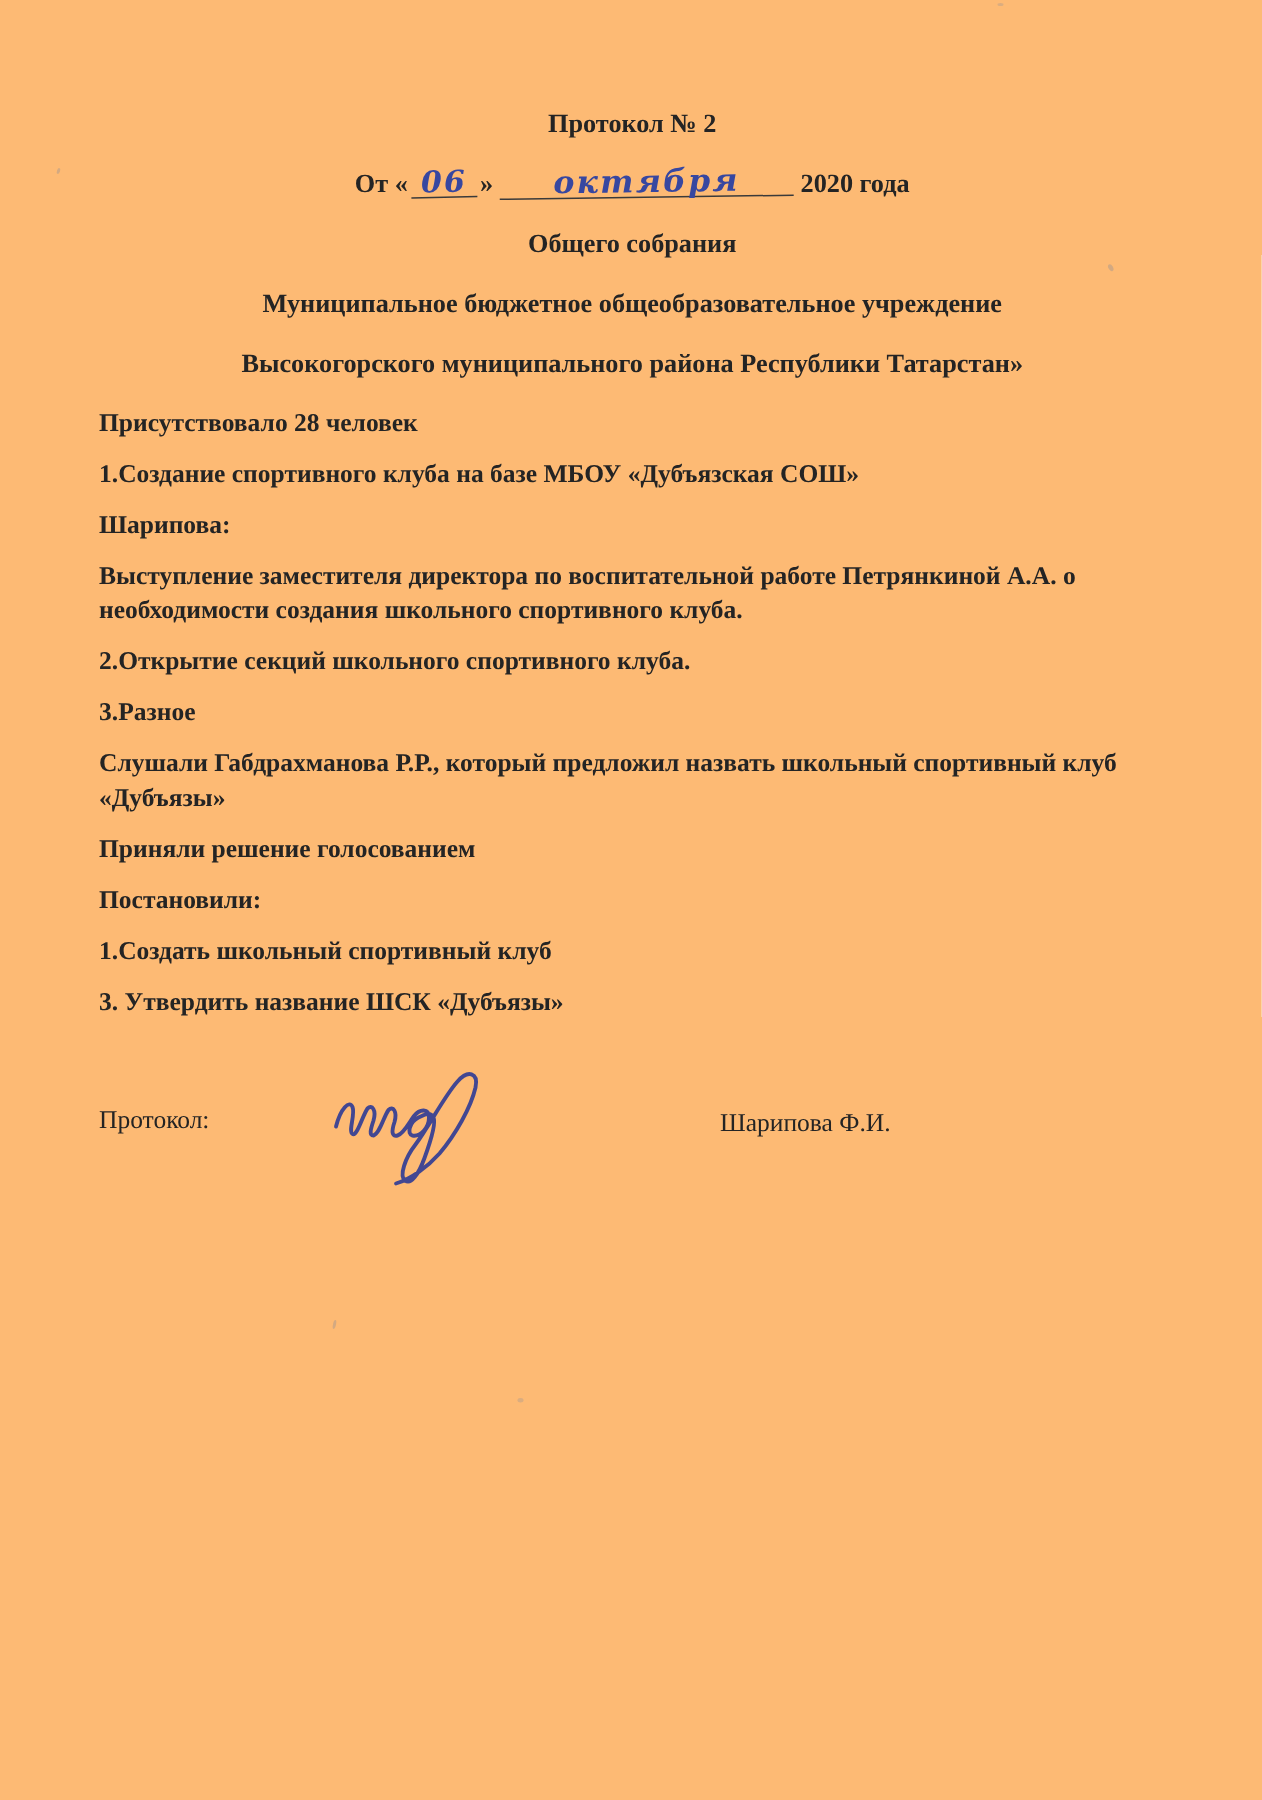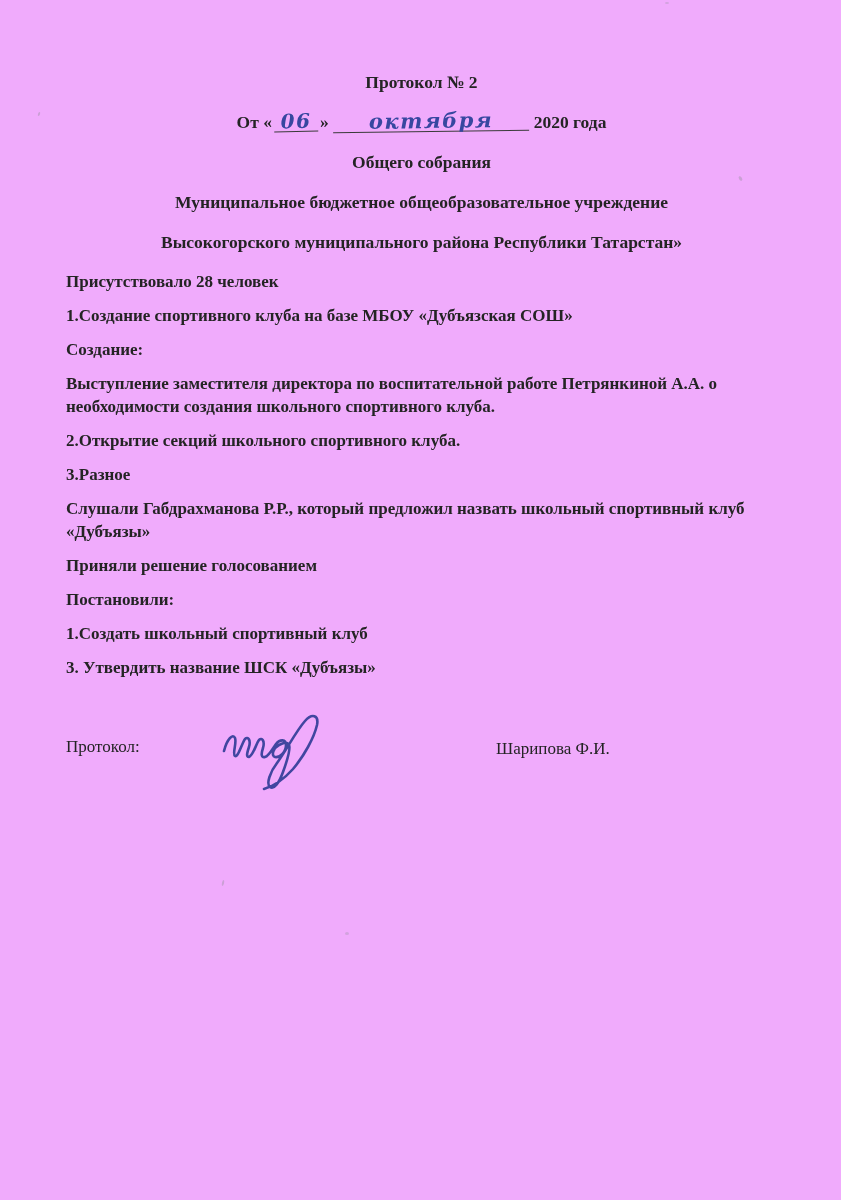--- a/index.html
+++ b/index.html
@@ -1,21 +1,21 @@
 <!DOCTYPE html>
 <html><head>
 <meta charset="utf-8">
 <style>
   html,body { margin:0; padding:0; }
   body { background:#fdfdfb; font-family:"Liberation Serif", serif; }
 
   .page {
     position:relative;
     width:841px; height:1200px;
-    background:#f0abfc;
+    background:#fdba74;
     color:#242424;
     box-sizing:border-box;
     padding:70px 64px 0 66px;
     overflow:hidden;
   }
 
   .hline {
     text-align:center;
     font-weight:bold;
     font-size:17.5px;
@@ -57,21 +57,21 @@
   .para {
     font-size:17px;
     line-height:23px;
     margin:4px 0 11px 0;
     font-weight:bold;
   }
 
   .sig-row { position:relative; height:130px; margin-top:26px; }
   .sec-label { position:absolute; left:0; top:32px; font-size:17px; }
   .sig-svg { position:absolute; left:148px; top:-6px; }
-  .sec-name { position:absolute; left:430px; top:34px; font-size:17px; }
+  .sec-name { position:absolute; left:414px; top:34px; font-size:17px; }
 
   .speck {
     position:absolute;
     background:#8f8f97;
     opacity:0.38;
     border-radius:50%;
   }
   .speck.s1 { left:38px;  top:112px; width:2px; height:4px; transform:rotate(20deg); }
   .speck.s2 { left:739px; top:176px; width:3px; height:5px; transform:rotate(-30deg); }
   .speck.s3 { left:222px; top:880px; width:2px; height:6px; transform:rotate(12deg); }
@@ -86,21 +86,21 @@
   <div class="hline">Протокол № 2</div>
 
   <div class="hline date-line"><span class="b">От «</span><span class="pen u-day">06</span><span class="b">»</span><span class="pen u-month">октября</span><span class="b">2020 года</span></div>
 
   <div class="hline">Общего собрания</div>
   <div class="hline">Муниципальное бюджетное общеобразовательное учреждение</div>
   <div class="hline">Высокогорского муниципального района Республики Татарстан»</div>
 
   <p class="para">Присутствовало 28 человек</p>
   <p class="para">1.Создание спортивного клуба на базе МБОУ «Дубъязская СОШ»</p>
-  <p class="para">Создание:</p>
+  <p class="para">Шарипова:</p>
   <p class="para">Выступление заместителя директора по воспитательной работе Петрянкиной А.А. о необходимости создания школьного спортивного клуба.</p>
   <p class="para">2.Открытие секций школьного спортивного клуба.</p>
   <p class="para">3.Разное</p>
   <p class="para">Слушали Габдрахманова Р.Р., который предложил назвать школьный спортивный клуб «Дубъязы»</p>
   <p class="para">Приняли решение голосованием</p>
   <p class="para">Постановили:</p>
   <p class="para">1.Создать школьный спортивный клуб</p>
   <p class="para">3. Утвердить название ШСК «Дубъязы»</p>
 
   <div class="sig-row">

